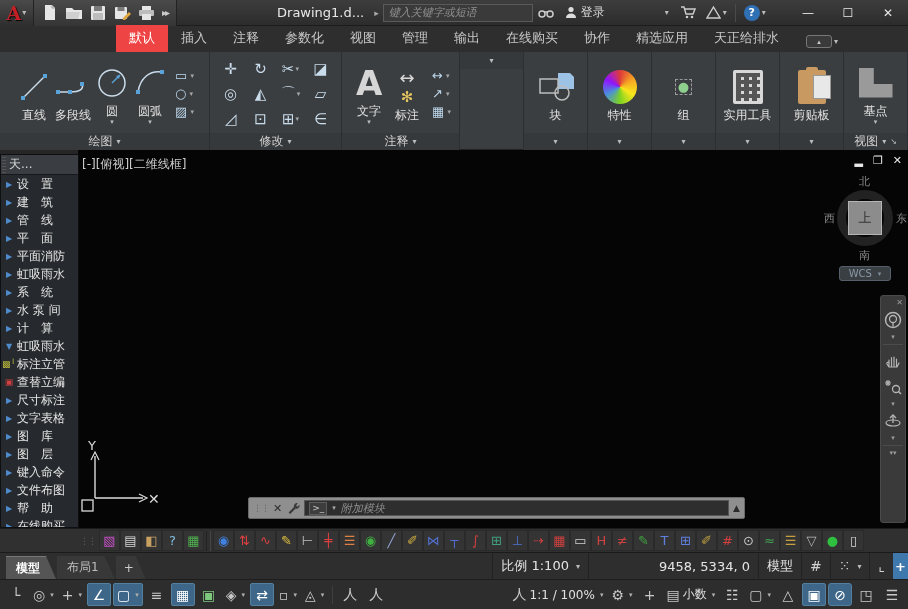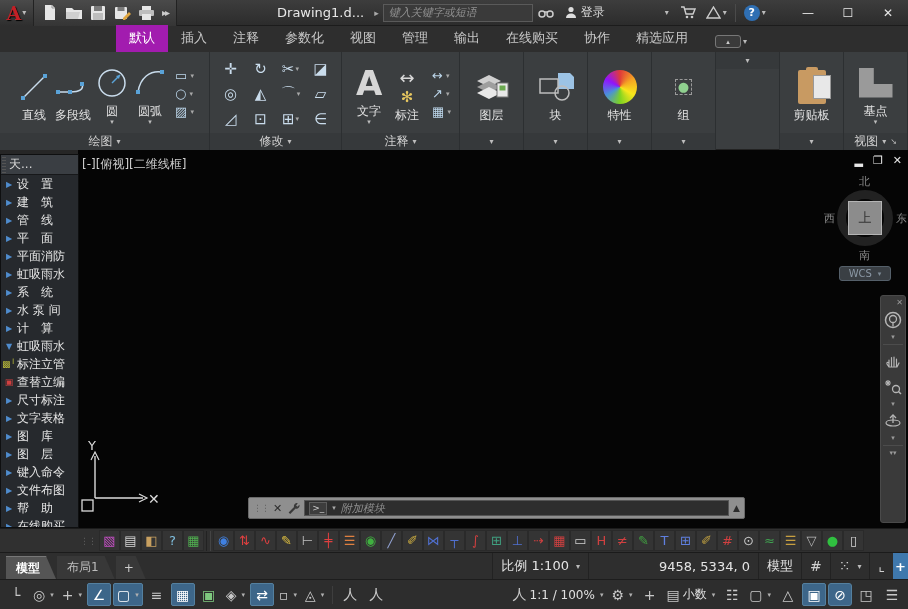--- a/index.html
+++ b/index.html
@@ -23,21 +23,21 @@
   .signin{display:flex;align-items:center;gap:4px;color:#d8d8d8;font-size:12px;padding:0 6px;}
   .mini-caret{color:#bbb;font-size:8px;margin-left:2px;}
   .tb-sep{width:1px;height:18px;background:#1f1f1f;border-right:1px solid #4a4a4a;margin:0 3px;}
   .helpq{width:16px;height:16px;border-radius:50%;background:#2f6fb3;color:#fff;font-weight:bold;font-size:11px;display:flex;align-items:center;justify-content:center;}
   .winbtns{margin-left:auto;display:flex;align-items:center;height:26px;}
   .winbtn{width:40px;height:26px;display:flex;align-items:center;justify-content:center;color:#e8e8e8;font-size:12px;}
 
   
   .ribbontabs{height:26px;background:#2e2e2e;display:flex;align-items:flex-end;padding-left:116px;}
   .rtab{padding:4px 13px 5px;color:#c8c8c8;font-size:13px;white-space:nowrap;}
-  .rtab.active{background:#a21caf;color:#fff;}
+  .rtab.active{background:#ef4444;color:#fff;}
   .ribbon-collapse{display:flex;align-items:center;margin-left:14px;margin-bottom:4px;}
   .rc-pill{width:26px;height:13px;border:1px solid #777;border-radius:3px;color:#ccc;font-size:7px;display:flex;align-items:center;justify-content:center;background:#3a3a3a;}
 
   
   .ribbon{height:98px;background:#3b3e40;display:flex;border-bottom:1px solid #232323;}
   .rpanel{position:relative;height:98px;border-right:1px solid #2c2f31;display:flex;flex-direction:column;}
   .rpanel-body{flex:1;display:flex;align-items:center;justify-content:center;padding:2px 4px 0;}
   .rpanel-title{height:17px;display:flex;align-items:center;justify-content:center;gap:4px;color:#cfcfcf;font-size:12px;background:#36393b;}
   .rpanel-title .pt-caret{font-size:8px;color:#bdbdbd;}
   .bigbtn{display:flex;flex-direction:column;align-items:center;justify-content:flex-start;margin:0 2px;min-width:34px;}
@@ -225,20 +225,21 @@
         <div class="rtab active">默认</div>
         <div class="rtab">插入</div>
         <div class="rtab">注释</div>
         <div class="rtab">参数化</div>
         <div class="rtab">视图</div>
         <div class="rtab">管理</div>
         <div class="rtab">输出</div>
         <div class="rtab">在线购买</div>
         <div class="rtab">协作</div>
         <div class="rtab">精选应用</div>
+        <div class="rtab">天正给排水</div>
       </div>
     <div class="ribbon-collapse">
       <span class="rc-pill">▴</span>
       <span class="mini-caret">▾</span>
     </div>
   </div>
 
   <div class="ribbon">
     <div class="rpanel" style="width:210px">
       <div class="rpanel-body">
@@ -387,34 +388,20 @@
             </div>
           </div>
       </div>
       <div class="rpanel-title">
         <span>注释</span>
           <span class="pt-caret">▾</span>
       </div>
     </div>
     <div id="bigpanels" style="display:flex;flex:1;">
         <div class="rpanel" style="flex: 1 1 0%;">
-          <div class="rpanel-body">
-            <div class="bigbtn">
-              <div class="bb-icon">
-                <svg width="38" height="32" viewBox="0 0 38 32">
-                  <path d="M4 10 16 4l12 6-12 6z" fill="#cfcfcf"></path>
-                  <path d="M4 16 16 10l12 6-12 6z" fill="#9e9e9e"></path>
-                  <path d="M4 22 16 16l12 6-12 6z" fill="#e8e8e8"></path>
-                  <rect x="24" y="12" width="11" height="14" fill="#e8e8e8" stroke="#777"></rect>
-                  <rect x="26.5" y="14.5" width="6" height="5" fill="#6aa84f"></rect>
-                </svg>
-              </div>
-              <div class="bb-label">图层</div>
-            </div>
-          </div>
           <div class="rpanel-title">
             <span class="pt-caret">▾</span>
           </div>
         </div>
         <div class="rpanel" style="flex: 1 1 0%;">
           <div class="rpanel-body">
             <div class="bigbtn">
               <div class="bb-icon">
                 <svg width="40" height="32" viewBox="0 0 40 32">
                   <path d="M22 2h12l4 4v12h-16z" fill="#9cc3e5"></path>
@@ -449,20 +436,30 @@
                 <div class="groupicon">●</div>
               </div>
               <div class="bb-label">组</div>
             </div>
           </div>
           <div class="rpanel-title">
             <span class="pt-caret">▾</span>
           </div>
         </div>
         <div class="rpanel" style="flex: 1 1 0%;">
+          <div class="rpanel-body">
+            <div class="bigbtn">
+              <div class="bb-icon">
+                <div class="calcicon">
+                  <div class="cg"></div>
+                </div>
+              </div>
+              <div class="bb-label">实用工具</div>
+            </div>
+          </div>
           <div class="rpanel-title">
             <span class="pt-caret">▾</span>
           </div>
         </div>
         <div class="rpanel" style="flex: 1 1 0%;">
           <div class="rpanel-body">
             <div class="bigbtn">
               <div class="bb-icon">
                 <div class="clipicon">
                   <div class="page"></div>

